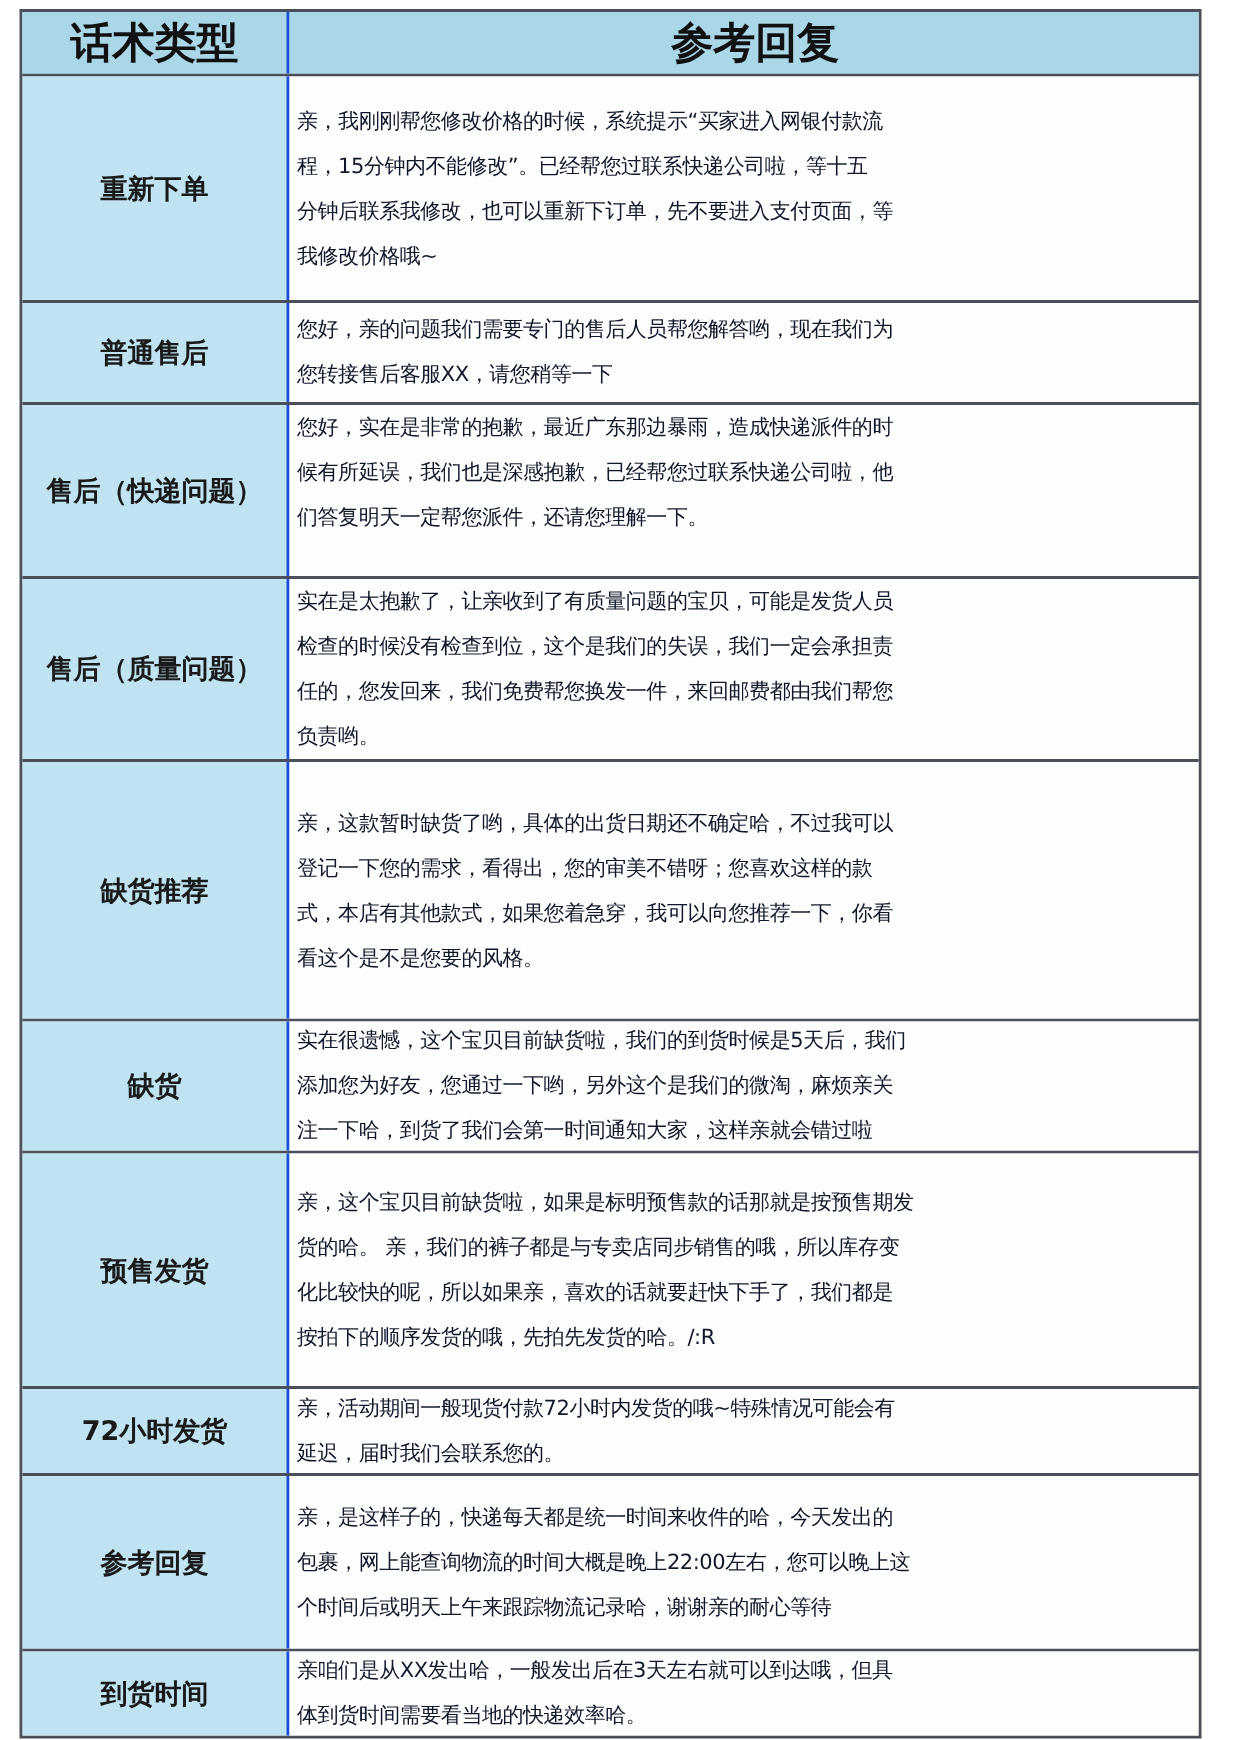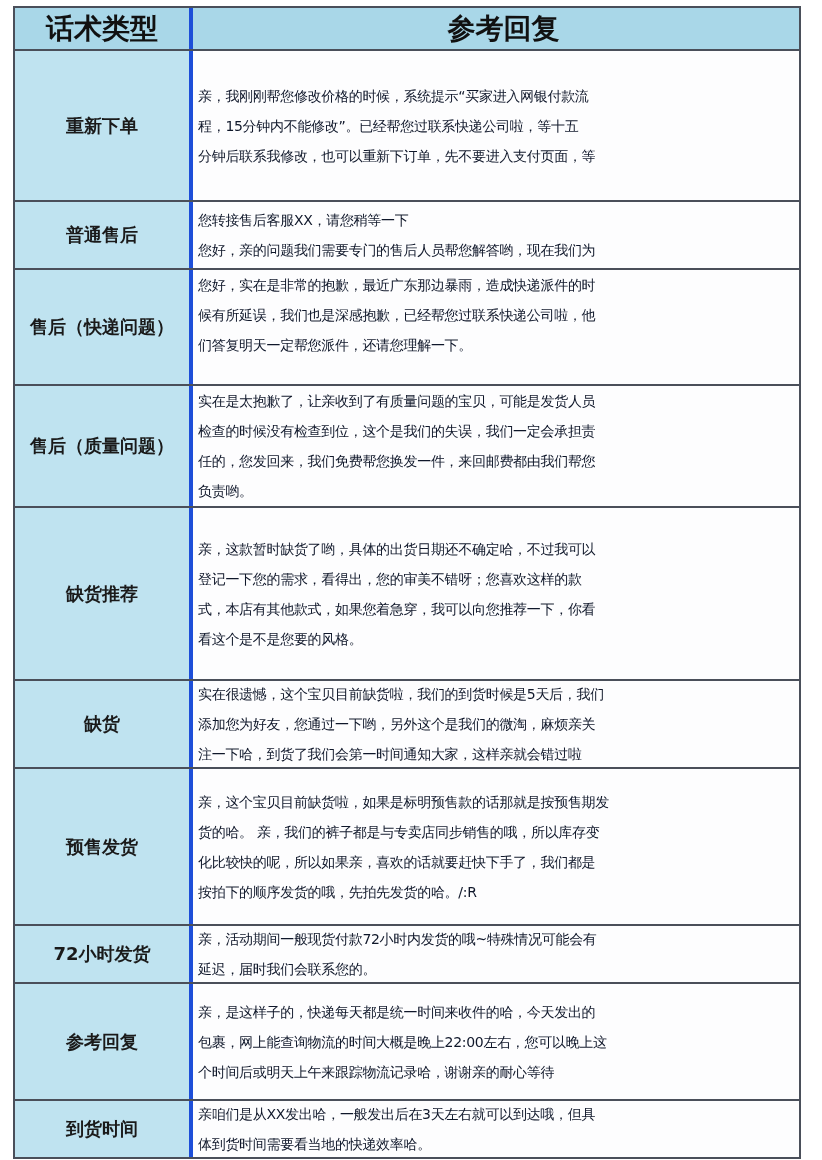--- a/index.html
+++ b/index.html
@@ -3,21 +3,21 @@
   <meta charset="utf-8">
   <style>
     html, body { margin: 0; padding: 0; background: #ffffff; }
     body { width: 822px; height: 1160px; position: relative; overflow: hidden;
            font-family: "DejaVu Sans", "Liberation Sans", sans-serif; }
     .table { position: absolute; left: 13px; top: 6px; width: 788px;
              border: 2px solid #4a4f5a; box-sizing: border-box; }
     .row { display: flex; border-top: 2px solid #4a4f5a; box-sizing: border-box; }
     .row.header { border-top: none; background: #a9d7e8; }
     .cell-type { width: 178px; flex: 0 0 178px; box-sizing: border-box;
-                 border-right: 4px solid #1d4ed8; background: #bfe3f0;
+                 border-right: 2px solid #1d4ed8; background: #bfe3f0;
                  display: flex; align-items: center; justify-content: center;
                  font-weight: bold; font-size: 18px; color: #1a1a1a; }
     .header .cell-type { background: #a9d7e8; font-size: 28px; color: #111; }
     .cell-reply { flex: 1; box-sizing: border-box; background: #fdfdfe;
                   padding: 0 6px 0 5px; display: flex; flex-direction: column;
                   justify-content: center; font-size: 14px; color: #0f172a; }
     .header .cell-reply { background: #a9d7e8; align-items: center;
                           font-size: 28px; font-weight: bold; color: #111; padding-left: 21px; }
     .line { line-height: 30px; white-space: nowrap; letter-spacing: -0.3px; }
     .top .cell-reply { justify-content: flex-start; }
@@ -30,28 +30,29 @@
     <div class="cell-type">话术类型</div>
     <div class="cell-reply">参考回复</div>
   </div>
 
   <div class="row" style="height:151px">
     <div class="cell-type">重新下单</div>
     <div class="cell-reply">
       <div class="line">亲，我刚刚帮您修改价格的时候，系统提示“买家进入网银付款流</div>
       <div class="line">程，15分钟内不能修改”。已经帮您过联系快递公司啦，等十五</div>
       <div class="line">分钟后联系我修改，也可以重新下订单，先不要进入支付页面，等</div>
+      <div class="line">我修改价格哦~</div>
     </div>
   </div>
 
   <div class="row" style="height:68px">
     <div class="cell-type">普通售后</div>
     <div class="cell-reply">
+      <div class="line">您好，亲的问题我们需要专门的售后人员帮您解答哟，现在我们为</div>
       <div class="line">您转接售后客服XX，请您稍等一下</div>
-      <div class="line">您好，亲的问题我们需要专门的售后人员帮您解答哟，现在我们为</div>
     </div>
   </div>
 
   <div class="row top" style="height:116px">
     <div class="cell-type">售后（快递问题）</div>
     <div class="cell-reply">
       <div class="line">您好，实在是非常的抱歉，最近广东那边暴雨，造成快递派件的时</div>
       <div class="line">候有所延误，我们也是深感抱歉，已经帮您过联系快递公司啦，他</div>
       <div class="line">们答复明天一定帮您派件，还请您理解一下。</div>
     </div>

